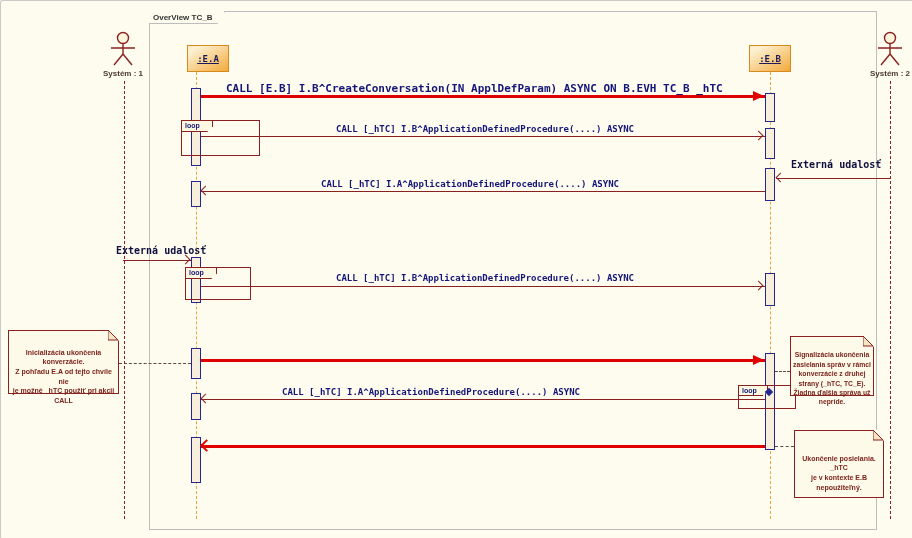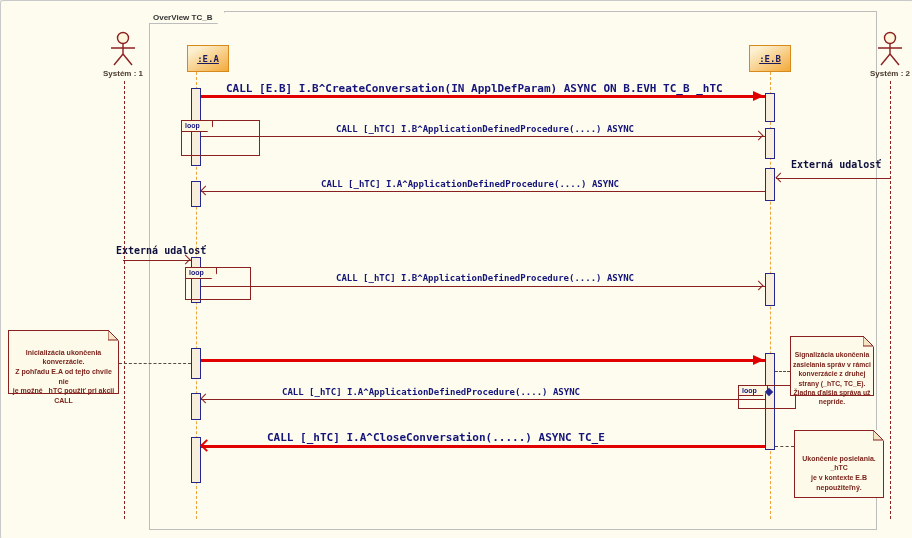--- a/index.html
+++ b/index.html
@@ -148,21 +148,20 @@
   <div class="abs chev r" style="left:754px;top:281px;"></div>
 
   <div class="abs mline emph" style="left:200px;top:358px;width:564px;"></div>
   <div class="abs tri-r" style="left:752px;top:354px;"></div>
 
   <div class="abs mtext" style="left:281px;top:386px;">CALL [_hTC] I.A^ApplicationDefinedProcedure(....) ASYNC</div>
   <div class="abs mline" style="left:200px;top:398px;width:564px;"></div>
   <div class="abs chev l" style="left:201px;top:394px;"></div>
   <div class="abs diamond" style="left:765px;top:388px;"></div>
 
-  <div class="abs mtext emph" style="left:266px;top:430px;">CALL [_hTC] I.A^CloseConversation(.....) ASYNC TC_E</div>
   <div class="abs mline emph" style="left:200px;top:444px;width:564px;"></div>
   <div class="abs chev l red" style="left:201px;top:440px;"></div>
 
   <div class="abs conn" style="left:118px;top:362px;width:72px;"></div>
   <div class="abs conn" style="left:774px;top:370px;width:15px;"></div>
   <div class="abs conn" style="left:774px;top:445px;width:19px;"></div>
 
   <div class="abs note" style="left:7px;top:329px;width:111px;height:64px;">
     <span>Inicializácia ukončenia
 konverzácie.

